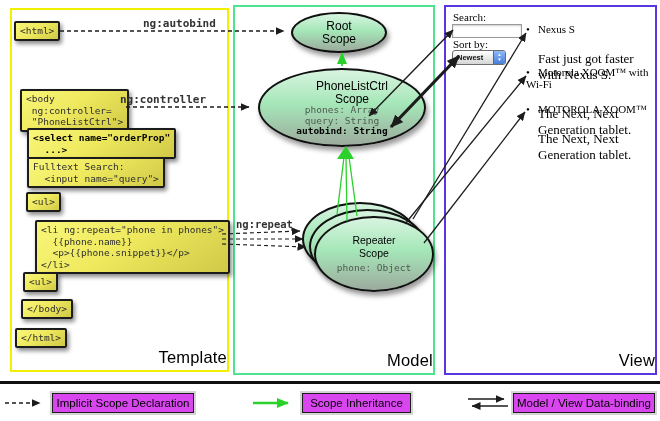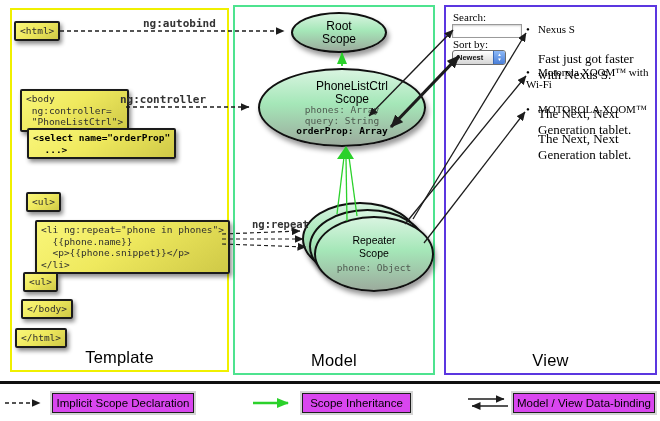--- a/index.html
+++ b/index.html
@@ -1,19 +1,19 @@
 <!DOCTYPE html>
 <html><head>
 <meta charset="utf-8">
 <style>
   html,body{margin:0;padding:0;background:#fff;}
   .canvas{position:relative;width:660px;height:421px;background:#fff;overflow:hidden;
           font-family:"Liberation Sans",sans-serif;}
   .panel{position:absolute;background:#fff;}
-  .panel-title{position:absolute;bottom:3px;left:0;right:0;text-align:center;
+  .panel-title{position:absolute;bottom:3px;left:0;right:0;text-align:right;
                font-size:16.5px;color:#000;letter-spacing:.2px;}
   .codebox{position:absolute;background:linear-gradient(145deg,#f9f67a 0%,#efe95e 45%,#cfc947 100%);
            border:2px solid #1b1b1b;border-radius:2px;padding:2px 4px;
            font-family:"DejaVu Sans Mono",monospace;font-size:9.5px;line-height:11.6px;
            color:#2e2e2e;white-space:pre;box-shadow:2px 3px 4px rgba(0,0,0,.45);}
   .codebox.bold{font-weight:bold;color:#000;}
   .ellipse{position:absolute;border:2px solid #101010;border-radius:50%;
            background:linear-gradient(180deg,#d8f4e0 0%,#a5e7b8 45%,#9cab9d 100%);
            box-shadow:2px 4px 5px rgba(0,0,0,.40);
            display:flex;flex-direction:column;align-items:center;justify-content:center;}
@@ -60,53 +60,55 @@
   <div class="panel" style="left:444px;top:5px;width:209px;height:366px;border:2px solid #5b36e0;">
     <div class="panel-title">View</div>
   </div>
 
   <div class="codebox" style="left:14px;top:21px;">&lt;html&gt;</div>
   <div class="codebox" style="left:20px;top:89px;">&lt;body
  ng:controller=
  "PhoneListCtrl"&gt;</div>
   <div class="codebox bold" style="left:27px;top:128px;">&lt;select name="orderProp"
   ...&gt;</div>
+  <div class="codebox" style="left:27px;top:157px;">Fulltext Search:
+  &lt;input name="query"&gt;</div>
   <div class="codebox" style="left:26px;top:192px;">&lt;ul&gt;</div>
   <div class="codebox" style="left:35px;top:220px;">&lt;li ng:repeat="phone in phones"&gt;
   {{phone.name}}
   &lt;p&gt;{{phone.snippet}}&lt;/p&gt;
 &lt;/li&gt;</div>
   <div class="codebox" style="left:23px;top:272px;">&lt;ul&gt;</div>
   <div class="codebox" style="left:21px;top:299px;">&lt;/body&gt;</div>
   <div class="codebox" style="left:15px;top:328px;">&lt;/html&gt;</div>
 
   <div class="ellipse" style="left:291px;top:12px;width:92px;height:37px;">
     <div class="scope-title">Root
 Scope</div>
   </div>
 
   <div class="ellipse" style="left:258px;top:68px;width:164px;height:75px;">
     <div class="scope-title" style="margin-top:2px;margin-left:20px;">PhoneListCtrl
 Scope</div>
     <div class="scope-prop">phones: Array</div>
     <div class="scope-prop">query: String</div>
-    <div class="scope-prop bold">orderProp: Array</div>
+    <div class="scope-prop bold">autobind: String</div>
   </div>
 
   <div class="ellipse" style="left:302px;top:202px;width:112px;height:70px;"></div>
   <div class="ellipse" style="left:309px;top:209px;width:113px;height:71px;"></div>
   <div class="ellipse" style="left:314px;top:216px;width:116px;height:72px;">
     <div class="scope-title" style="font-size:10.5px;">Repeater
 Scope</div>
     <div class="scope-prop" style="margin-top:4px;">phone: Object</div>
   </div>
 
   <div class="nglabel" style="left:143px;top:17px;font-size:11px;">ng:autobind</div>
   <div class="nglabel" style="left:120px;top:93px;font-size:11px;">ng:controller</div>
-  <div class="nglabel" style="left:236px;top:218px;margin-left:16px;">ng:repeat</div>
+  <div class="nglabel" style="left:236px;top:218px;">ng:repeat</div>
 
   <div class="view-label serif" style="left:453px;top:11px;">Search:</div>
   <input class="search-input" type="text" style="">
   <div class="view-label serif" style="left:453px;top:38px;">Sort by:</div>
   <div class="sort-select">
     <span class="val">Newest</span>
     <span class="stepper">
       <span>▲</span>
       <span>▼</span>
     </span>

